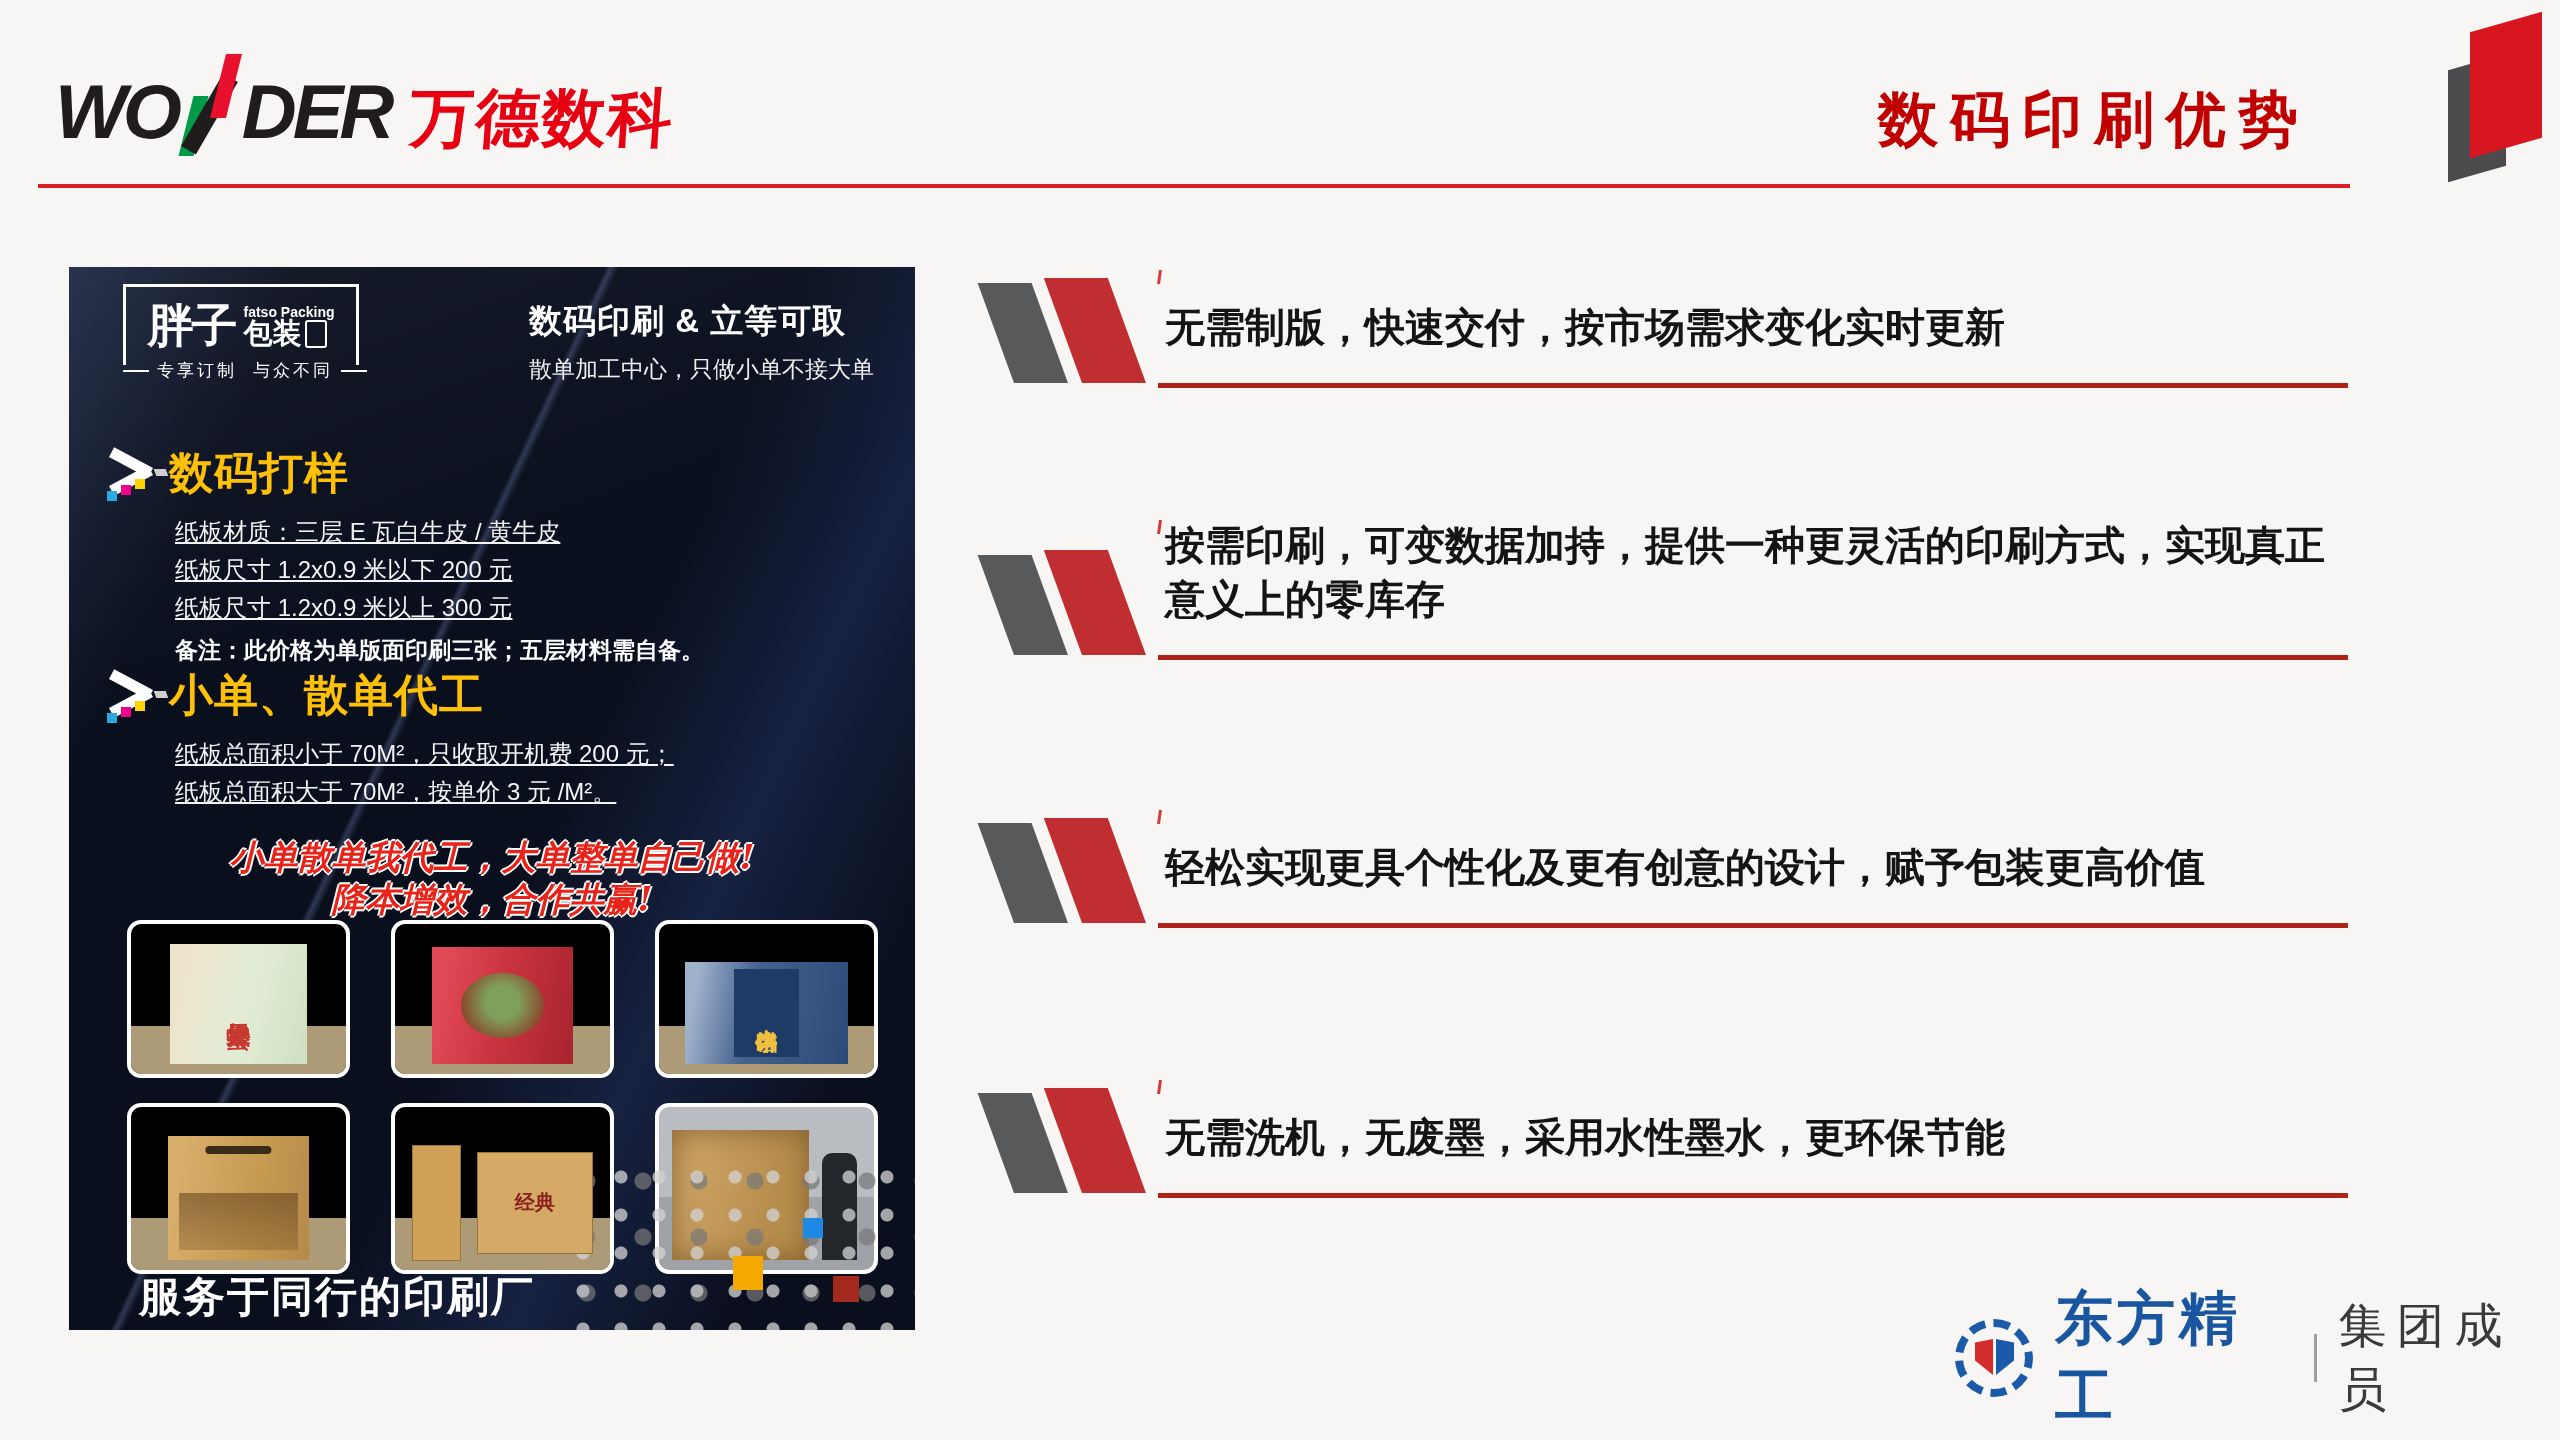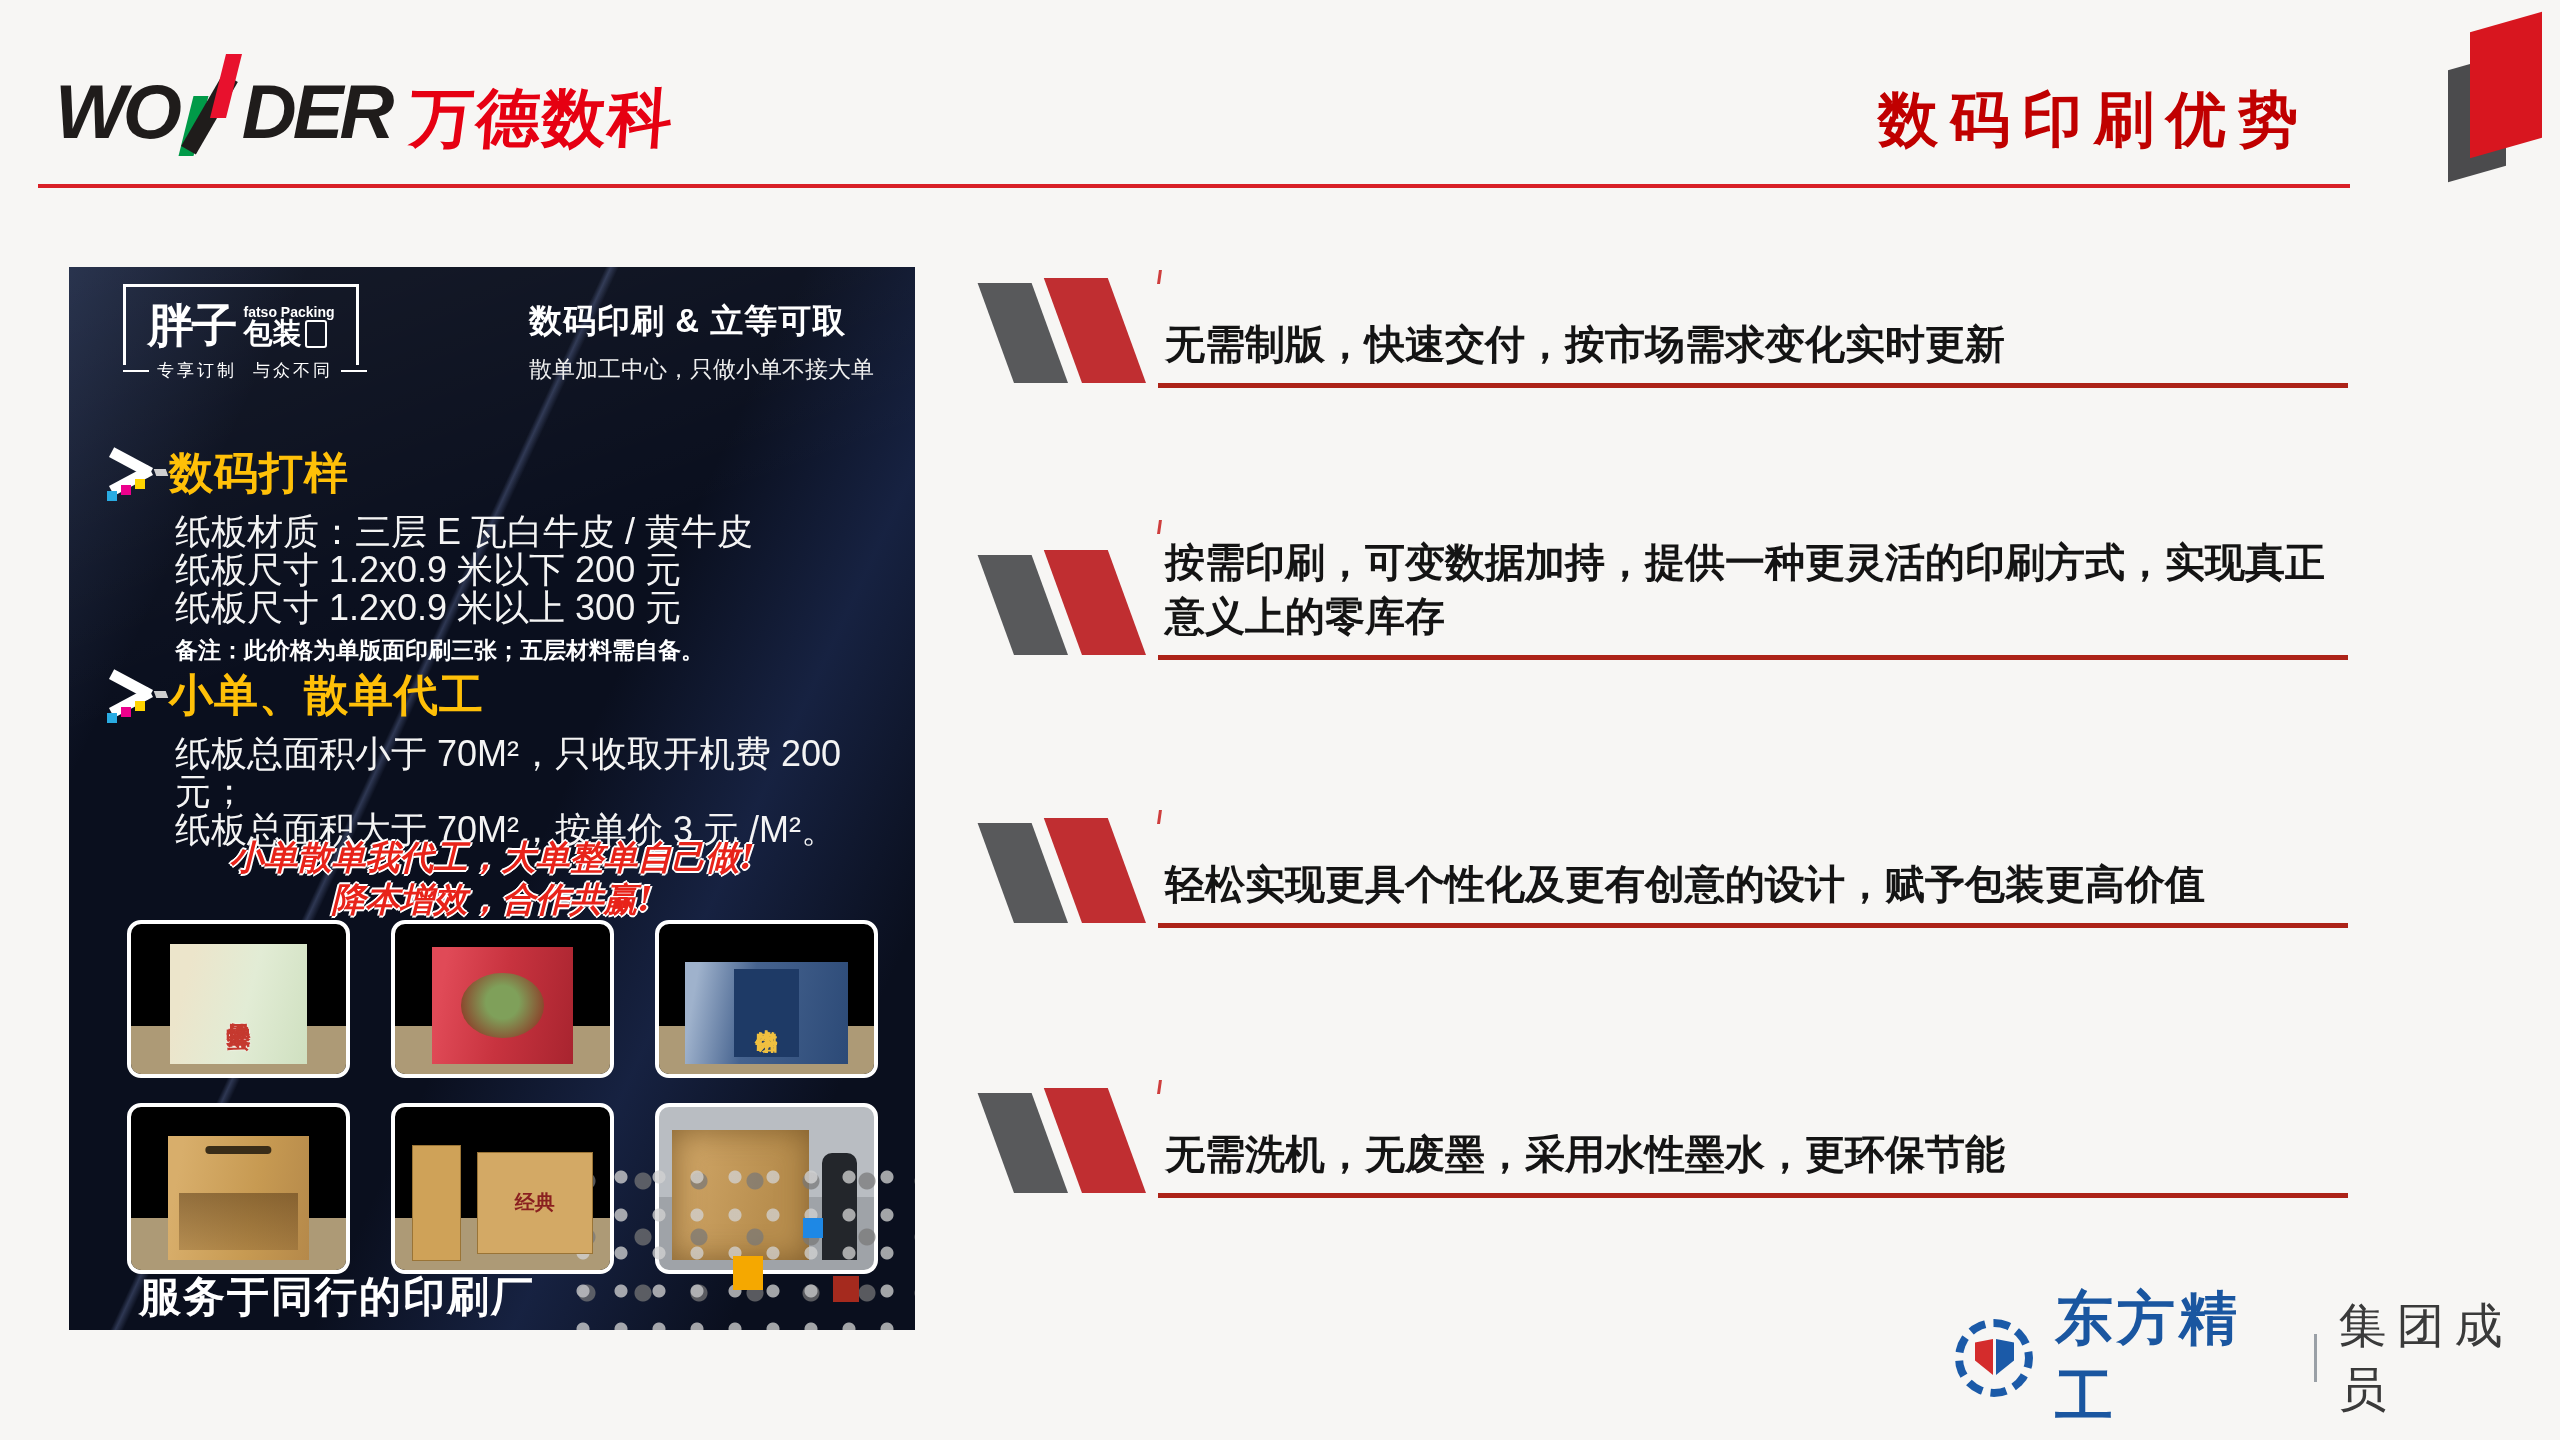--- a/index.html
+++ b/index.html
@@ -54,21 +54,21 @@
   .chev{position:relative;width:64px;height:56px;flex:0 0 64px;}
   .chev .a1,.chev .a2{position:absolute;left:4px;width:44px;height:11px;background:#fff;}
   .chev .a1{top:12px;transform:rotate(28deg);}
   .chev .a2{top:30px;transform:rotate(-28deg);}
   .chev .d1,.chev .d2,.chev .d3{position:absolute;width:10px;height:10px;}
   .chev .d1{left:2px;top:46px;background:#29ABE2;}
   .chev .d2{left:16px;top:40px;background:#EC008C;}
   .chev .d3{left:30px;top:34px;background:#FFD400;}
   .chev .dash{position:absolute;left:50px;top:24px;width:12px;height:7px;background:#cfcfcf;transform:skewX(20deg);}
   .sec-title{font-size:44px;font-weight:900;color:#FFC008;letter-spacing:1px;}
-  .sec-body{margin-left:70px;margin-top:12px;font-size:36px;line-height:38px;color:#F4F4F4;}
+  .sec-body{margin-left:70px;margin-top:12px;font-size:24px;line-height:38px;color:#F4F4F4;text-decoration:underline;}
   .sec-note{margin-left:70px;margin-top:8px;font-size:23px;font-weight:700;color:#ffffff;}
 
   .slogan{position:absolute;left:0;right:0;text-align:center;font-size:34px;font-weight:900;font-style:italic;
           color:#E8231A;font-family:"DejaVu Serif",serif;
           text-shadow:-2px 0 0 #fff,2px 0 0 #fff,0 -2px 0 #fff,0 2px 0 #fff,-1px -1px 0 #fff,1px 1px 0 #fff;}
   .slogan1{top:568px;} .slogan2{top:610px;}
 
   .grid-row{position:absolute;left:58px;display:flex;gap:41px;}
   .row1{top:653px;} .row2{top:836px;}
   .tile{width:215px;border:4px solid #fff;border-radius:14px;background:#000;position:relative;overflow:hidden;
@@ -110,21 +110,21 @@
   .bullet{position:absolute;left:1008px;width:1340px;}
   .bullet.b1{top:276px;height:112px;}
   .bullet.b2{top:526px;height:134px;}
   .bullet.b3{top:816px;height:112px;}
   .bullet.b4{top:1086px;height:112px;}
   .marker{position:absolute;left:0;bottom:5px;width:150px;height:105px;}
   .marker .mg{position:absolute;left:6px;bottom:0;width:54px;height:100px;background:#58595B;transform:skewX(20deg);transform-origin:bottom;}
   .marker .mr{position:absolute;left:74px;bottom:0;width:64px;height:105px;background:#C02E31;transform:skewX(20deg);transform-origin:bottom;}
   .b-underline{position:absolute;left:150px;right:0;bottom:0;height:5px;background:#AD2318;}
   .b-text{position:absolute;left:157px;right:10px;top:0;bottom:5px;display:flex;align-items:flex-end;
-          font-size:40px;line-height:54px;font-weight:600;color:#141414;padding-bottom:12px;box-sizing:border-box;}
+          font-size:40px;line-height:54px;font-weight:600;color:#141414;padding-bottom:29px;box-sizing:border-box;}
   .tick{position:absolute;left:150px;top:-6px;width:3px;height:14px;background:#C00000;opacity:.75;transform:skewX(-8deg);}
 
   
   .gfooter{position:absolute;left:1955px;top:1310px;display:flex;align-items:center;gap:22px;height:96px;}
   .badge{width:78px;height:78px;border:8px dashed #1B5AA8;border-radius:50%;position:relative;flex:0 0 auto;box-sizing:border-box;}
   .badge .sl{position:absolute;left:12px;top:12px;width:18px;height:36px;background:#D42C2C;clip-path:polygon(0 10%,100% 0,100% 100%,0 60%);}
   .badge .sr{position:absolute;left:33px;top:12px;width:18px;height:36px;background:#1B5AA8;clip-path:polygon(0 0,100% 10%,100% 60%,0 100%);}
   .gname{font-size:58px;font-weight:900;color:#1A56A0;letter-spacing:4px;}
   .gdiv{width:3px;height:48px;background:#9AA0A6;}
   .gmember{font-family:"Liberation Serif",serif;font-size:48px;color:#3A3A3A;letter-spacing:10px;}

